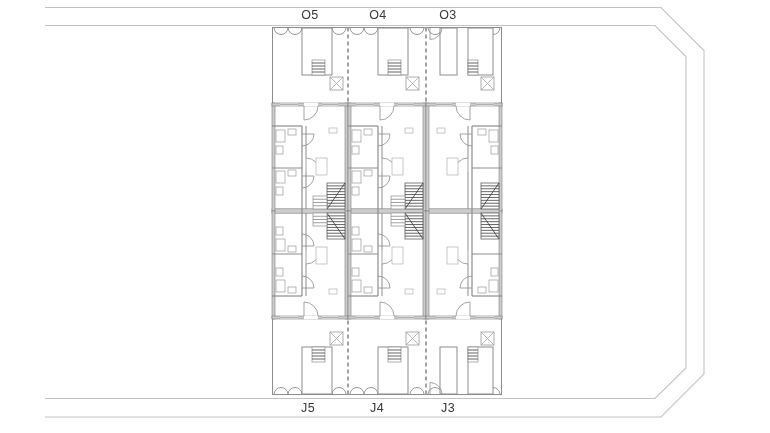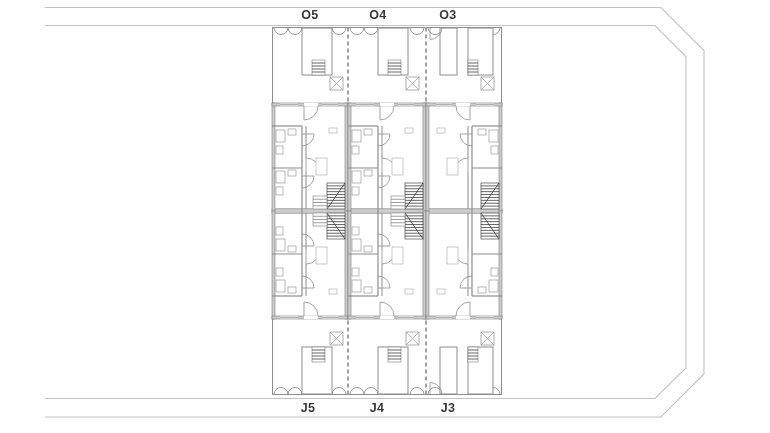--- a/index.html
+++ b/index.html
@@ -1,17 +1,17 @@
 <!DOCTYPE html>
 <html style="--boundary: #c3c3c3; --label: #383838; --bg: #ffffff;"><head>
 <meta charset="utf-8">
 <style>
   html,body{margin:0;padding:0;background:#fff;}
   .stage{position:relative;width:762px;height:433px;background:var(--bg,#fff);overflow:hidden;
-         font-family:"Liberation Sans", sans-serif;font-weight:bold;}
+         font-family:"Liberation Sans", sans-serif;}
   svg{position:absolute;inset:0;}
   .boundary{fill:none;stroke:var(--boundary,#c3c3c3);stroke-width:1.1;}
   .plot-label{fill:var(--label,#383838);font-size:12.5px;letter-spacing:.4px;
               font-family:"Liberation Sans", sans-serif;text-anchor:middle;}
 </style>
 </head>
 <body>
 
 <div class="stage">
   <svg width="770" height="433" viewBox="0 0 770 433">

